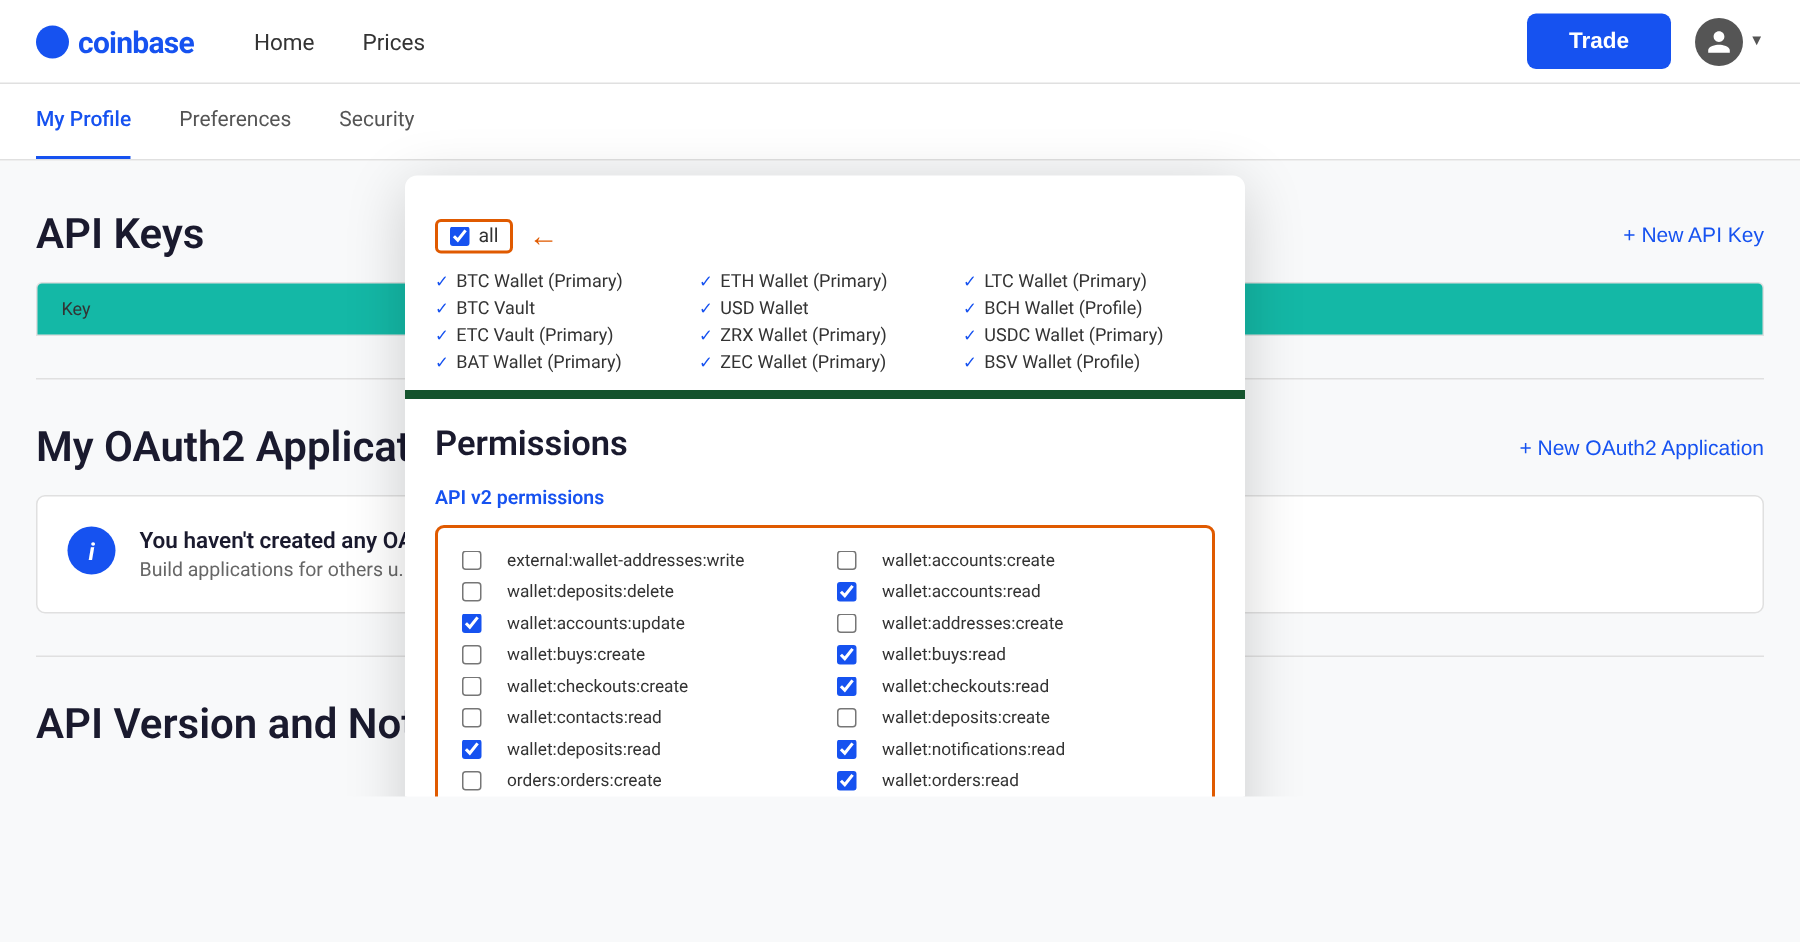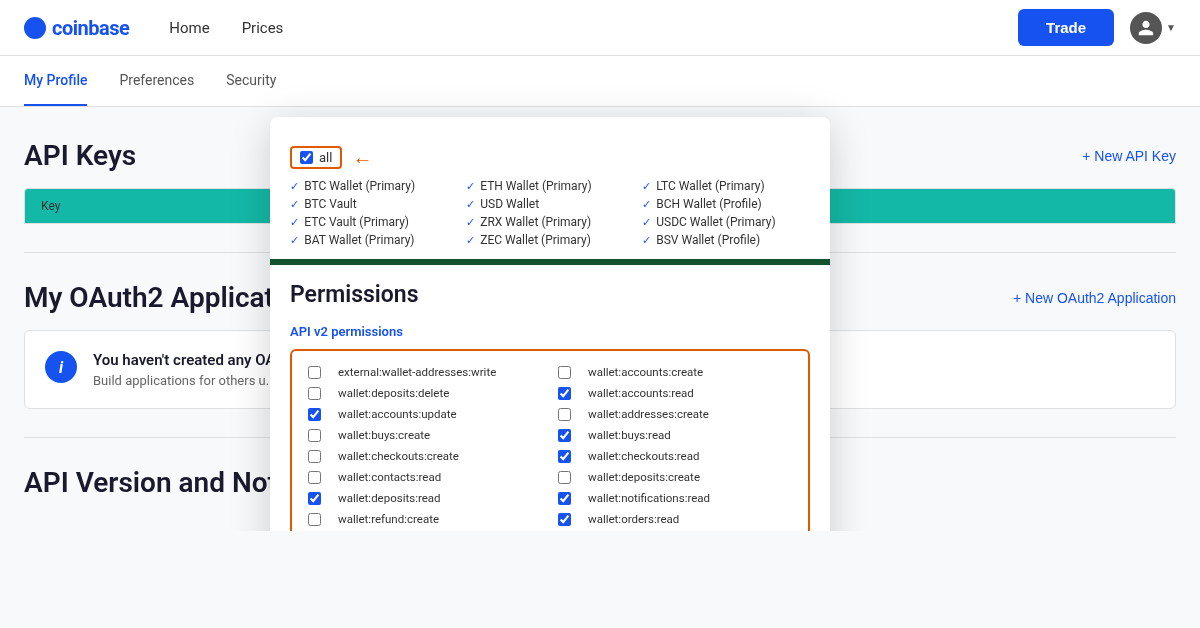--- a/index.html
+++ b/index.html
@@ -458,21 +458,21 @@
               <div class="perm-item">
                 <input type="checkbox" checked="" style="">
                 <span>wallet:deposits:read</span>
               </div>
               <div class="perm-item">
                 <input type="checkbox" checked="" style="">
                 <span>wallet:notifications:read</span>
               </div>
               <div class="perm-item">
                 <input type="checkbox" style="">
-                <span>wallet:refund:create</span>
+                <span>orders:orders:create</span>
               </div>
               <div class="perm-item">
                 <input type="checkbox" checked="" style="">
                 <span>wallet:orders:read</span>
               </div>
               <div class="perm-item">
                 <input type="checkbox" style="">
                 <span>wallet:orders:refund</span>
               </div>
               <div class="perm-item">

